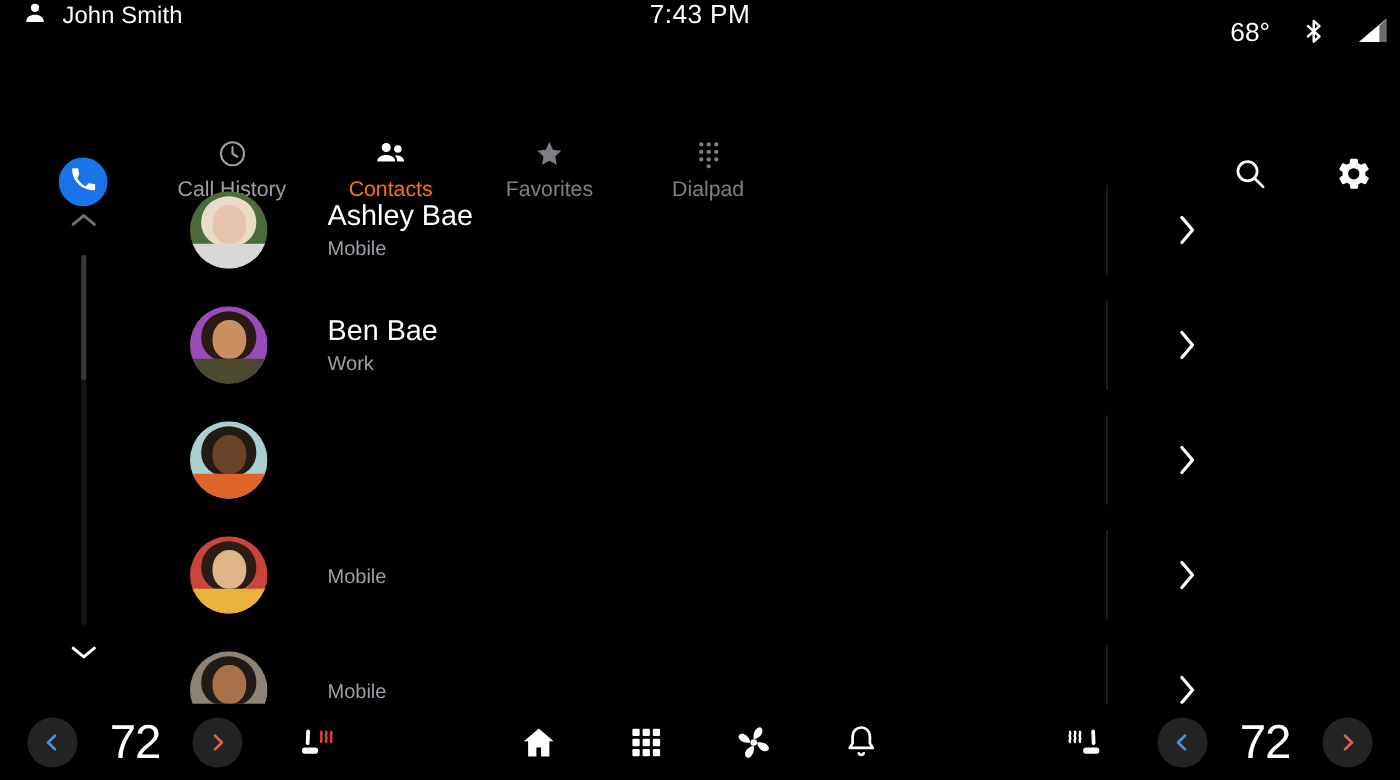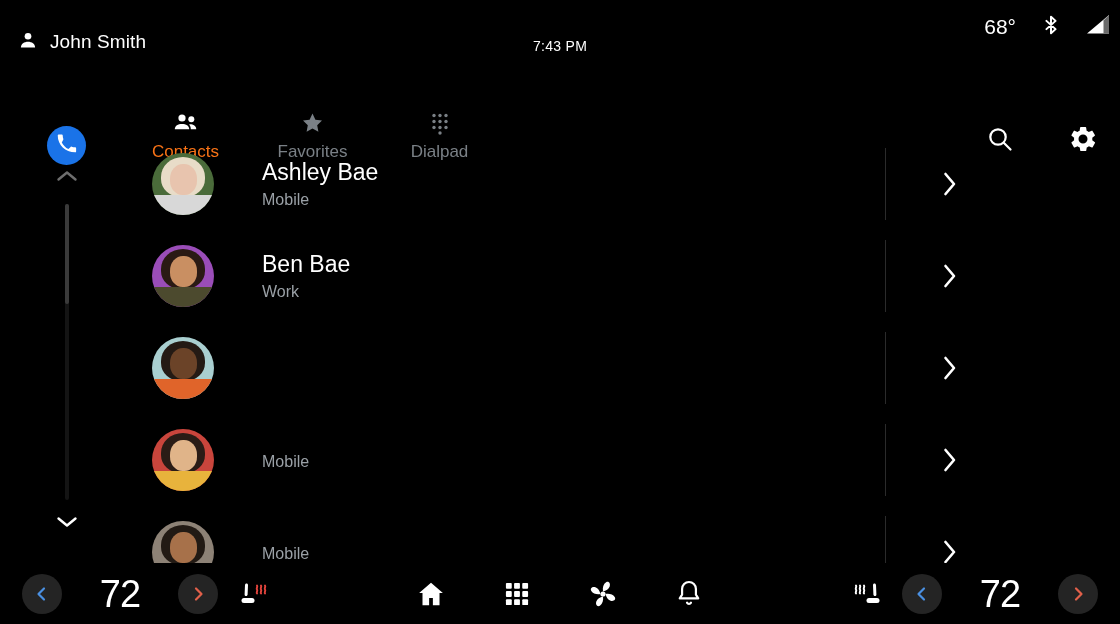--- a/index.html
+++ b/index.html
@@ -6,27 +6,27 @@
   html,body { background:#000; }
   body {
     width:1120px; height:624px;
     font-family:"Liberation Sans", sans-serif;
     color:#fff; overflow:hidden; position:relative;
   }
 
   
   .statusbar {
     position:absolute; top:0; left:0; width:1120px; height:54px;
-    display:flex; align-items:flex-end;
+    display:flex; align-items:flex-start;
   }
   .sb-user { display:flex; align-items:center; gap:12px; margin-left:18px; }
   .sb-user-name { font-size:19px; color:#fff; letter-spacing:.1px; }
   .sb-time {
     position:absolute; left:0; width:1120px; text-align:center;
-    font-size:14px; color:#fff; letter-spacing:.3px; pointer-events:none;margin-top:31px;
+    font-size:21px; color:#fff; letter-spacing:.3px; pointer-events:none;
   }
   .sb-right {
     position:absolute; right:8px; top:0; height:54px;
     display:flex; align-items:center; gap:24px;
   }
   .sb-temp { font-size:21px; color:#fff; }
 
   
   .tabbar {
     position:absolute; top:54px; left:0; width:1120px; height:84px;
@@ -113,21 +113,21 @@
     align-items:center; justify-content:center; cursor:pointer;
   }
 
   
   .bottombar {
     position:absolute; left:0; bottom:0; width:1120px; height:60px;
     background:#000;
   }
   .temp-ctl {
     position:absolute; top:0; height:60px;
-    display:flex; align-items:center; gap:16px;
+    display:flex; align-items:center; gap:4px;
   }
   .temp-ctl.left { left:22px; }
   .temp-ctl.right { right:22px; }
   .temp-btn {
     width:40px; height:40px; border-radius:50%;
     background:#242424; display:flex; align-items:center; justify-content:center;
     cursor:pointer; flex:0 0 auto;
   }
   .temp-val {
     font-size:38px; color:#fff; min-width:84px; text-align:center;
@@ -173,20 +173,29 @@
 <div class="tabbar">
   <div class="phone-badge">
     <span>
       <svg width="21" height="21" viewBox="0 0 24 24" fill="#fff">
         <path d="M6.6 10.8c1.7 3.3 4.3 5.9 7.6 7.6l2.5-2.5c.3-.3.8-.4 1.2-.3 1.3.4 2.7.7 4.1.7.6 0 1 .4 1 1V21c0 .6-.4 1-1 1C10.6 22 2 13.4 2 2.8c0-.6.4-1 1-1h3.7c.6 0 1 .4 1 1 0 1.4.2 2.8.7 4.1.1.4 0 .9-.3 1.2z"></path>
       </svg>
     </span>
   </div>
 
   <div class="tabs">
+    <div class="tab inactive">
+      <span class="tab-icon">
+        <svg width="24" height="24" viewBox="0 0 24 24" fill="none" stroke="#9aa0a6" stroke-width="1.7">
+          <circle cx="12" cy="12" r="9.2"></circle>
+          <path d="M12 6.6V12l3.8 2.4" stroke-linecap="round"></path>
+        </svg>
+      </span>
+      <span class="tab-label">Call History</span>
+    </div>
 
     <div class="tab active">
       <span class="tab-icon">
         <svg width="26" height="24" viewBox="0 0 26 24" fill="#fff">
           <circle cx="9" cy="7" r="3.6"></circle>
           <circle cx="18.3" cy="8.2" r="3"></circle>
           <path d="M1.8 18.2c0-3.3 3.2-5.2 7.2-5.2s7.2 1.9 7.2 5.2z"></path>
           <path d="M17 13.2c3.4.1 6.2 1.8 6.2 4.6v.4h-5.4c0-1.9-.6-3.5-1.7-4.7z"></path>
         </svg>
       </span>

